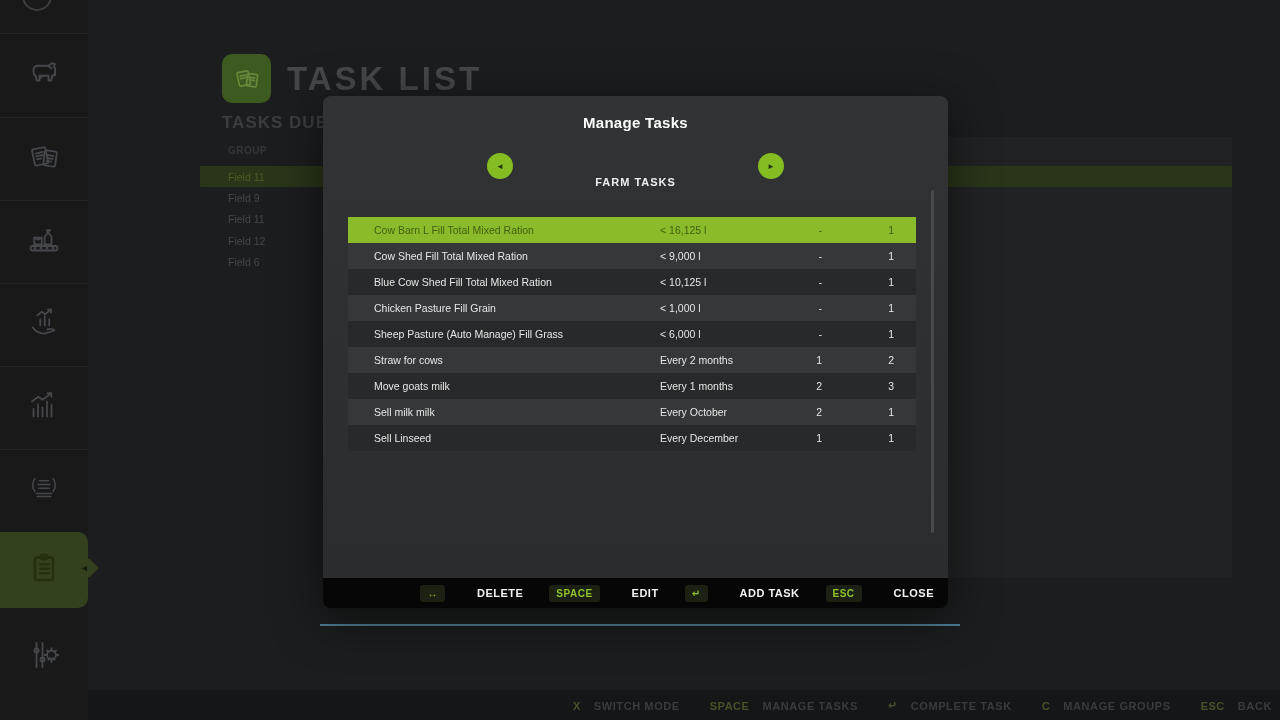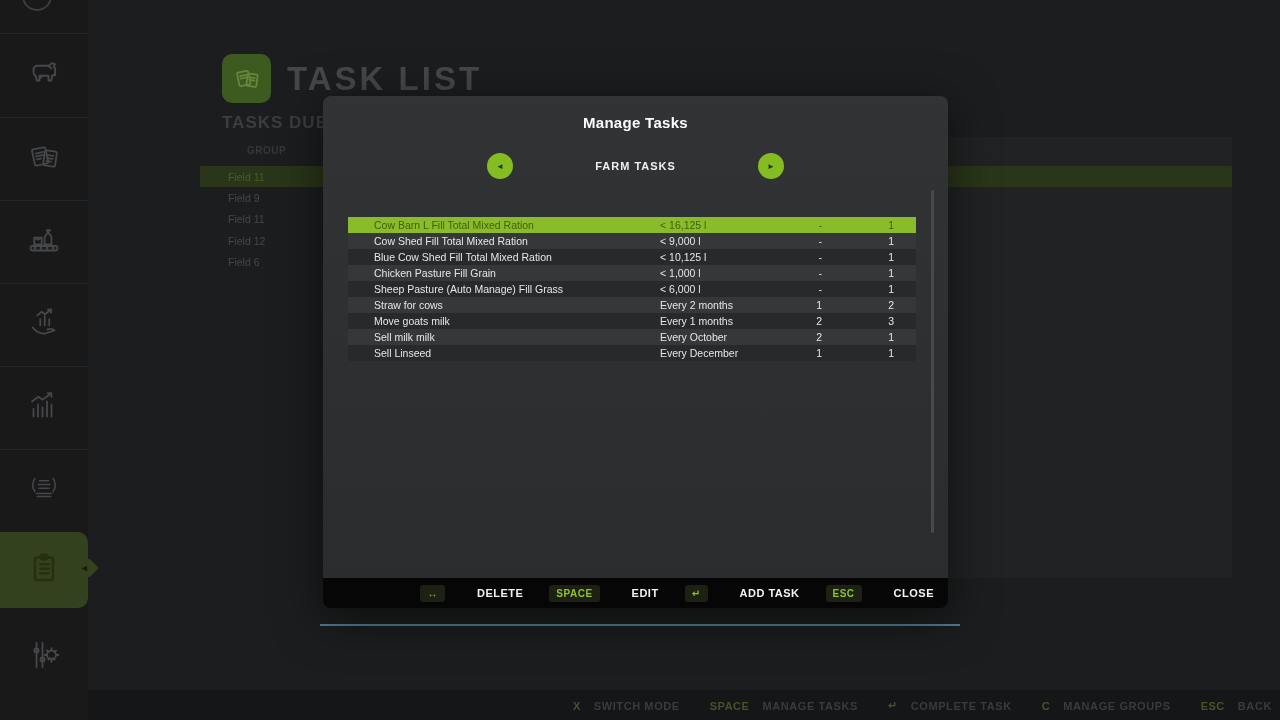--- a/index.html
+++ b/index.html
@@ -15,51 +15,51 @@
   .side-tab { position:absolute; left:82px; top:561px; width:14px; height:14px; background:#33411f; transform:rotate(45deg); border-radius:2px; z-index:2; }
   .side-tab-arrow { position:absolute; left:80px; top:563px; color:#161b09; font-size:9px; z-index:4; line-height:10px; }
   .clock-arc { position:absolute; left:22px; top:-19px; width:30px; height:30px; border:2px solid #3b3d3e; border-radius:50%; }
 
   
   .bg-panel { position:absolute; left:375px; top:137px; width:857px; height:441px; background:#212223; z-index:1; }
   .page-icon { position:absolute; left:222px; top:54px; width:49px; height:49px; background:#3d5a21; border-radius:10px; z-index:1; display:flex; align-items:center; justify-content:center; color:#67883a; }
   .page-icon svg { width:30px; height:30px; }
   .page-title { position:absolute; left:287px; top:60px; font-size:33px; font-weight:600; letter-spacing:3px; color:#46474a; z-index:1; }
   .tasks-due { position:absolute; left:222px; top:113px; font-size:17px; font-weight:bold; letter-spacing:1px; color:#3b3d40; z-index:1; }
-  .group-hdr { position:absolute; left:228px; top:145px; font-size:10px; font-weight:bold; letter-spacing:.5px; color:#35373a; z-index:1;margin-left:19px; }
+  .group-hdr { position:absolute; left:228px; top:145px; font-size:10px; font-weight:bold; letter-spacing:.5px; color:#35373a; z-index:1; }
   .group-list { position:absolute; left:200px; top:166px; width:1032px; z-index:2; }
   .group-row { height:21.4px; display:flex; align-items:center; padding-left:28px; font-size:10.5px; color:#45464a; }
   .group-row.selected { background:#2a3519; color:#47582365; color:#4a5c26; border-radius:1px; }
 
   
   .blue-line { position:absolute; left:320px; top:624px; width:640px; height:2px; background:#4d7e95; z-index:2; }
   .bottom-strip { position:absolute; left:0; top:690px; width:1280px; height:30px; background:#151617; z-index:1; }
   .hud { position:absolute; right:8px; top:699px; display:flex; gap:30px; z-index:2; align-items:center; }
   .hud .hint { display:flex; gap:13px; align-items:center; }
   .hud .key { font-size:11px; font-weight:bold; color:#48522a; letter-spacing:.5px; }
   .hud .lbl { font-size:11px; font-weight:bold; color:#393b3d; letter-spacing:.6px; }
 
   
   .dialog { position:absolute; left:323px; top:96px; width:625px; height:512px; z-index:10;
             filter:drop-shadow(0 10px 24px rgba(0,0,0,.55)); }
   .dlg-body { position:absolute; left:0; top:0; width:625px; height:482px;
               background:linear-gradient(#313334,#2a2c2d); border-radius:8px 8px 0 0; }
   .dlg-title { position:absolute; left:0; top:18px; width:625px; text-align:center; color:#fdfdfd; font-size:15px; font-weight:bold; letter-spacing:.3px; }
   .cat-row { position:absolute; left:0; top:57px; width:625px; height:26px; }
-  .cat-label { position:absolute; left:0; top:0; width:625px; text-align:center; line-height:26px; color:#efefef; font-size:11px; font-weight:600; letter-spacing:1px; }
+  .cat-label { position:absolute; left:0; top:16px; width:625px; text-align:center; line-height:26px; color:#efefef; font-size:11px; font-weight:600; letter-spacing:1px; }
   .arrow-btn { position:absolute; top:0; width:26px; height:26px; border-radius:50%; background:#84bc22; border:none; cursor:pointer;
                display:flex; align-items:center; justify-content:center; color:#27370b; font-size:8px; padding:0; }
   .arrow-btn.left { left:164px; }
   .arrow-btn.right { left:435px; }
 
   .tbl-grid { display:grid; grid-template-columns:286px 102px 60px 72px; padding-left:16px; padding-right:32px; align-items:center; }
   .tbl-header { position:absolute; left:25px; top:100px; width:568px; height:17px; color:#e4e4e4; font-size:10px; font-weight:bold; letter-spacing:.5px; }
   .col-r { text-align:right; }
   .tbl-rows { position:absolute; left:25px; top:121px; width:568px; }
-  .trow { height:16px; font-size:10.5px; color:#e6e6e6; cursor:pointer;padding-left:26px; }
+  .trow { height:26px; font-size:10.5px; color:#e6e6e6; cursor:pointer;padding-left:26px; }
   .trow.dark { background:#28292a; }
   .trow.light { background:#353738; }
   .trow.selected { background:#8abb2a; color:#42600e; }
   .scrollbar { position:absolute; left:608px; top:94px; width:3px; height:343px; background:#47494b; border-radius:2px; }
 
   .dlg-footer { position:absolute; left:0; top:482px; width:625px; height:30px; background:#060607; border-radius:0 0 8px 8px;
                 display:flex; align-items:center; justify-content:flex-end; gap:26px; padding-right:14px; }
   .dlg-footer .hint { display:flex; align-items:center; gap:10px; }
   .dlg-footer .key { background:#1c2113; color:#8fc32c; font-size:10px; font-weight:bold; border-radius:3px;
                      height:17px; line-height:17px; padding:0 7px; min-width:13px; text-align:center; letter-spacing:.5px; }

